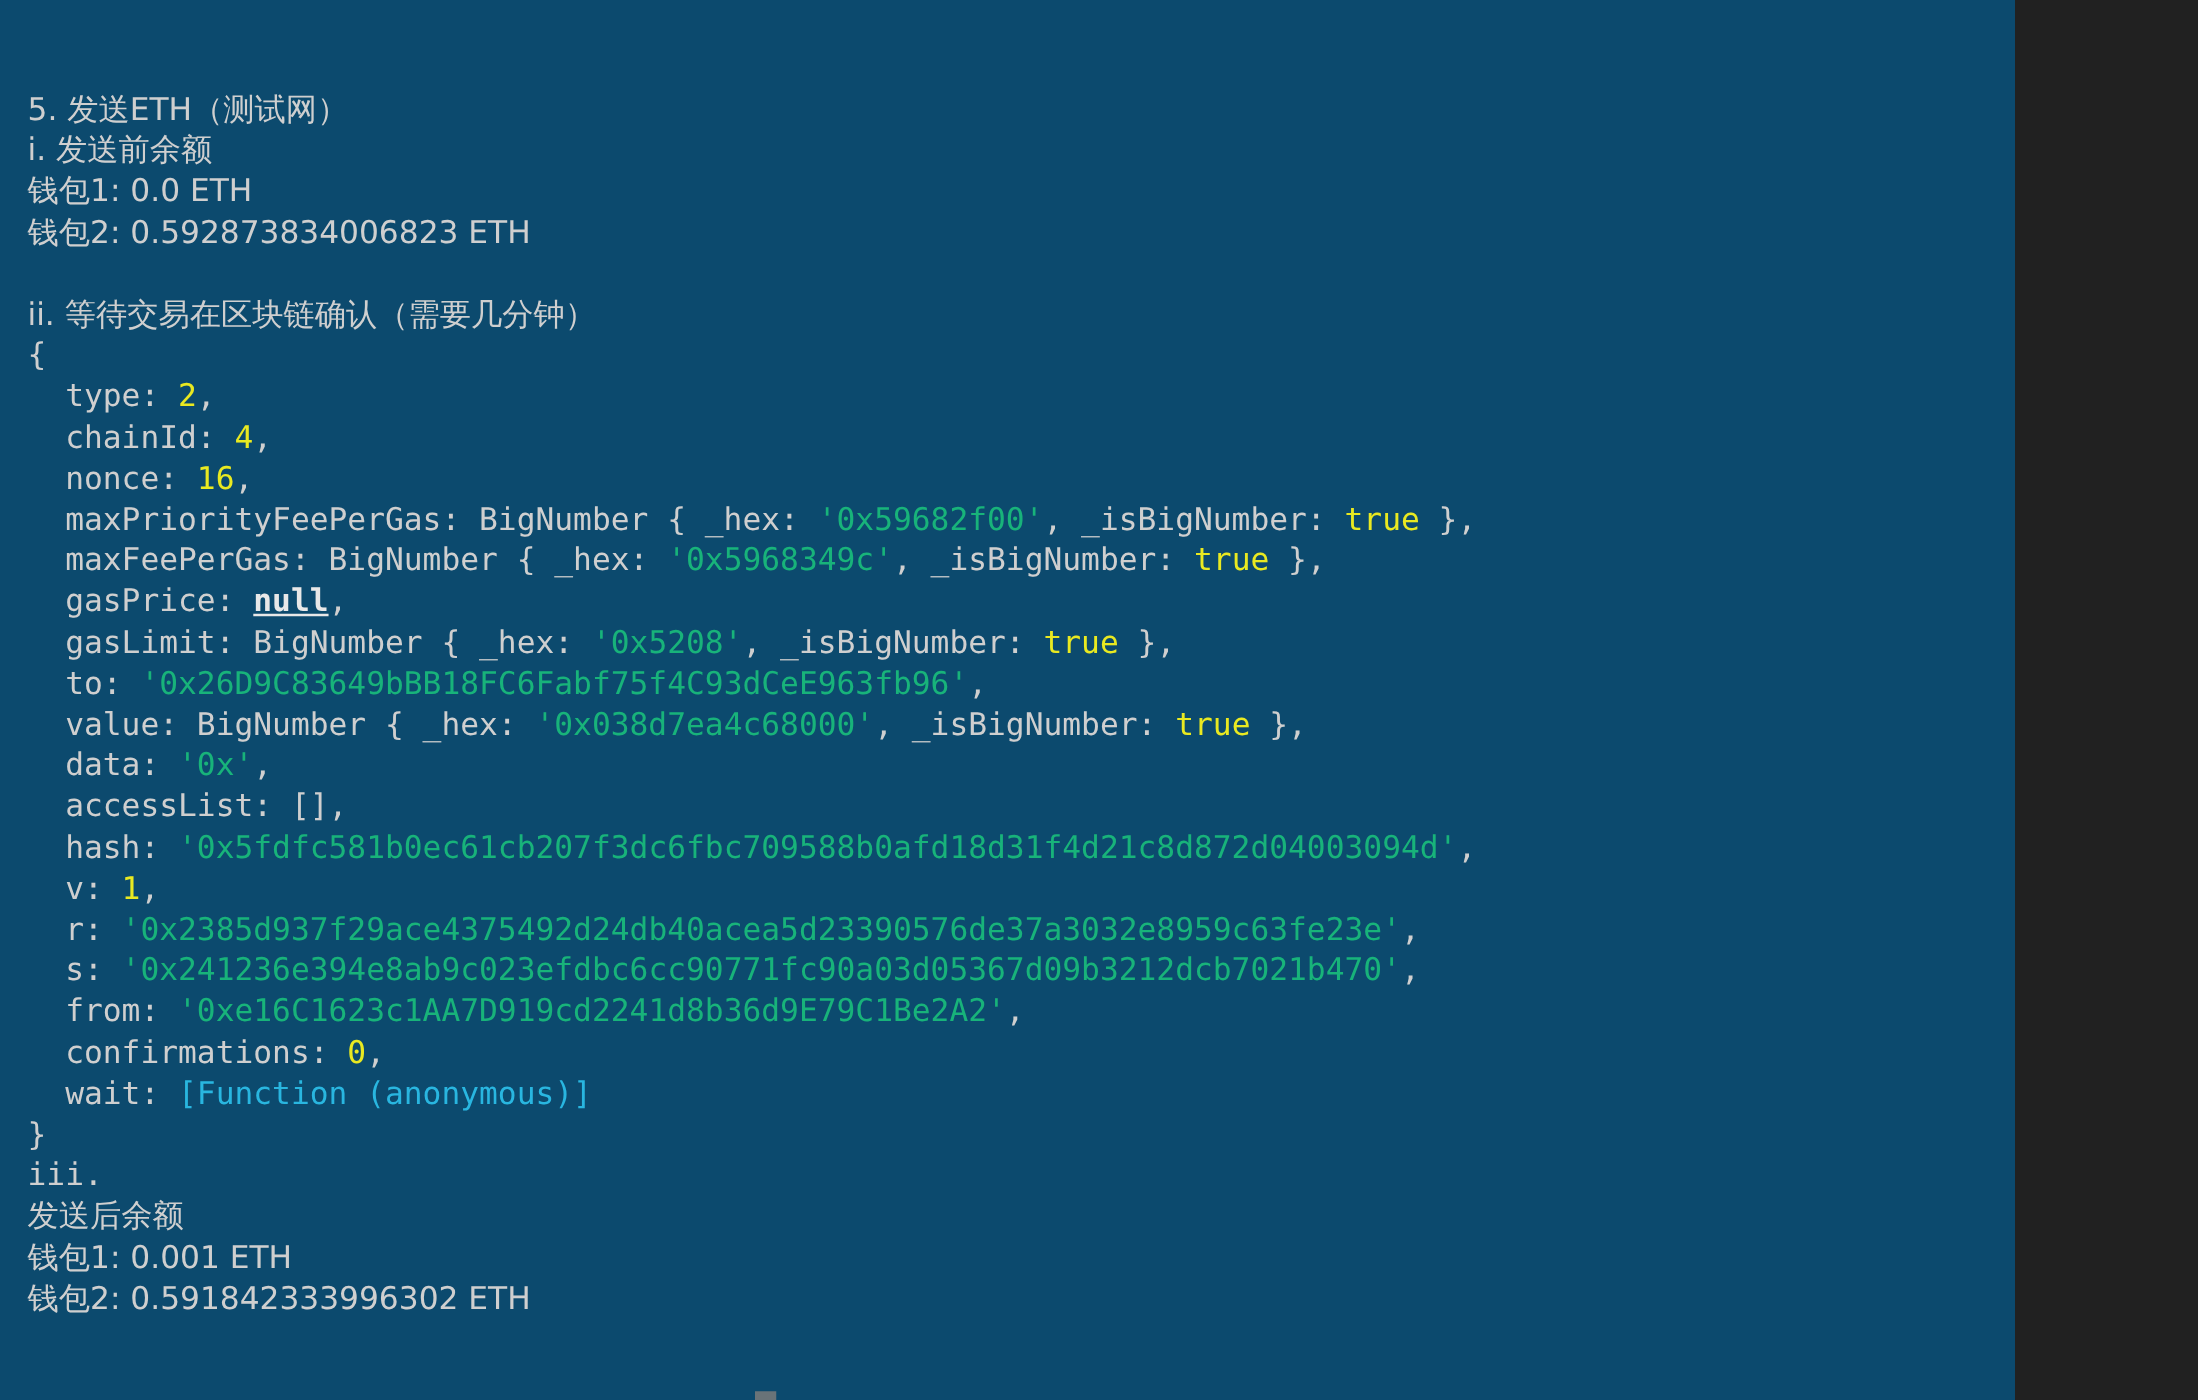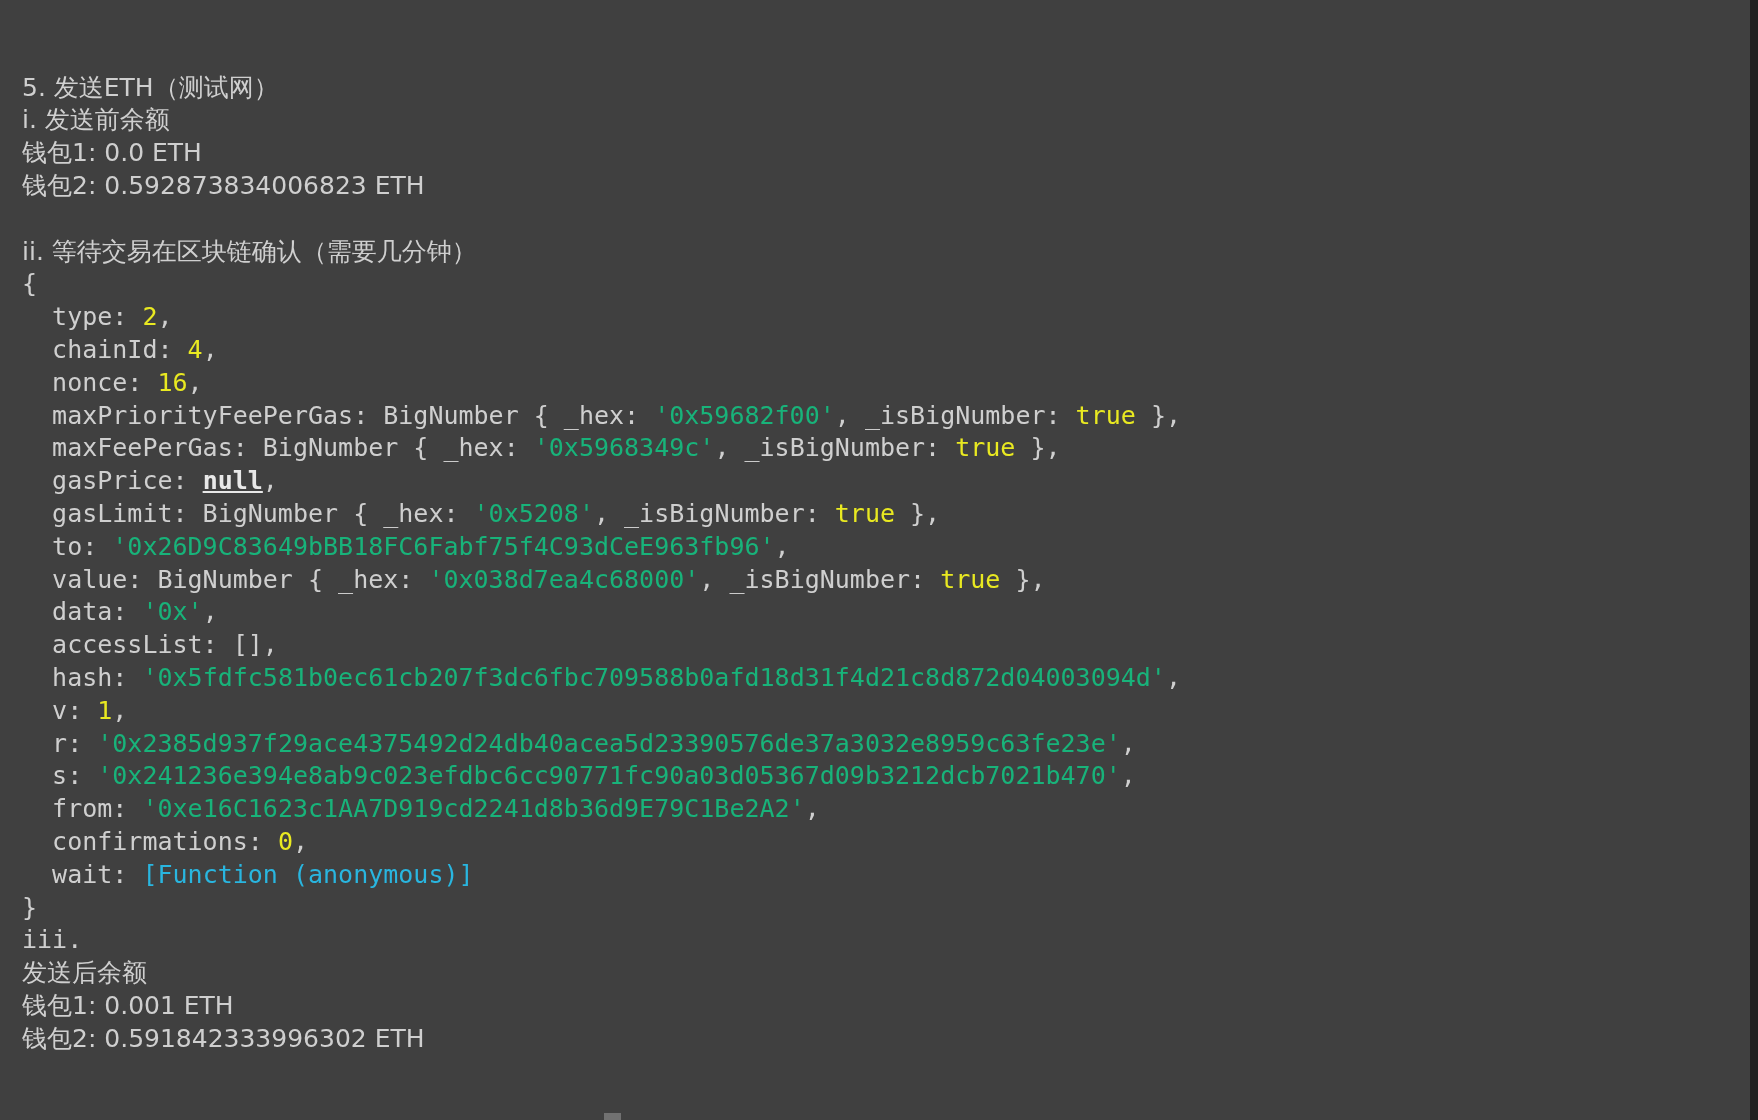--- a/index.html
+++ b/index.html
@@ -7,23 +7,23 @@
     padding: 0;
     background: #212121;
   }
   body {
     width: 1758px;
     height: 1120px;
     overflow: hidden;
     font-family: "DejaVu Sans Mono", "Liberation Mono", monospace;
   }
   #terminal {
-    width: 1750px;
+    width: 1612px;
     height: 1120px;
-    background: #404040;
+    background: #0c4a6e;
     color: #cfcfcf;
     font-family: "DejaVu Sans Mono", "Liberation Mono", monospace;
     font-size: 25px;
     line-height: 32.8px;
     padding: 6px 0 0 22px;
     box-sizing: border-box;
     position: relative;
     white-space: pre;
     letter-spacing: 0px;
   }

